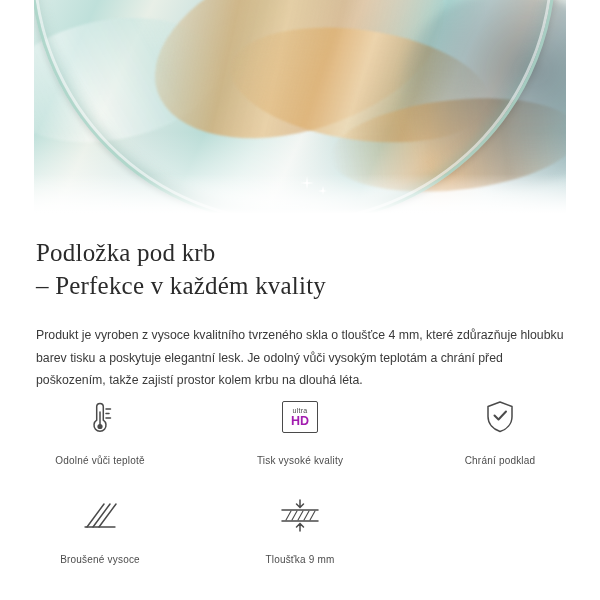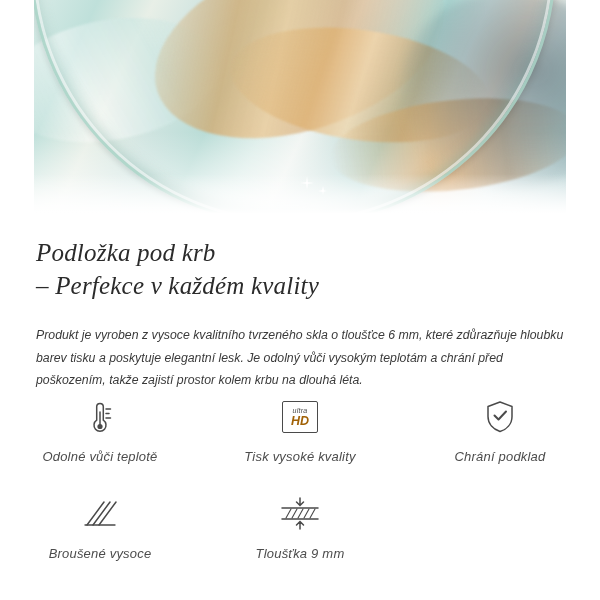--- a/index.html
+++ b/index.html
@@ -11,21 +11,20 @@
     height: 600px;
     background: #ffffff;
     font-family: "Liberation Sans", sans-serif;
     overflow: hidden;
   }
   .page {
     position: relative;
     width: 498px;
     height: 600px;
     background: #ffffff;
-    font-style: italic;
   }
 
   
   .hero {
     position: relative;
     width: 600px;
     height: 220px;
     overflow: hidden;
     background: #fafafa;
   }
@@ -152,22 +151,22 @@
     justify-content: flex-start;
   }
   .feature-icon {
     height: 44px;
     display: flex;
     align-items: center;
     justify-content: center;
     color: #4a4a4a;
   }
   .feature-label {
-    margin-top: 10px;
-    font-size: 13px;
+    margin-top: 16px;
+    font-size: 10px;
     color: #4c4c4c;
     letter-spacing: 0.2px;
     text-align: center;
   }
   .hd-box {
     border: 1.6px solid #4a4a4a;
     border-radius: 2px;
     width: 34px;
     height: 30px;
     display: flex;
@@ -177,21 +176,21 @@
     line-height: 1;
   }
   .hd-top {
     font-size: 7px;
     letter-spacing: 0.3px;
     color: #4a4a4a;
   }
   .hd-bottom {
     font-size: 12.5px;
     font-weight: bold;
-    color: #a16207;
+    color: #a21caf;
     margin-top: 1px;
   }
 </style>
 </head>
 <body>
 
 <div class="page">
 
   <div class="hero">
     <div class="hero-bg"></div>
@@ -206,21 +205,21 @@
     <div class="sparkle s1"></div>
     <div class="sparkle s2"></div>
     <div class="hero-fade"></div>
   </div>
 
   <div class="content">
     <h1 class="headline">
       <span>Podložka pod krb</span>
       <span class="l2">– Perfekce v každém kvality</span>
     </h1>
-    <p class="paragraph">Produkt je vyroben z vysoce kvalitního tvrzeného skla o tloušťce 6 mm, které zdůrazňuje hloubku barev tisku a poskytuje elegantní lesk. Je odolný vůči vysokým teplotám a chrání před poškozením, takže zajistí prostor kolem krbu na dlouhá léta.</p>
+    <p class="paragraph">Produkt je vyroben z vysoce kvalitního tvrzeného skla o tloušťce 4 mm, které zdůrazňuje hloubku barev tisku a poskytuje elegantní lesk. Je odolný vůči vysokým teplotám a chrání před poškozením, takže zajistí prostor kolem krbu na dlouhá léta.</p>
   </div>
 
   <div class="features">
 
     <div class="feature">
       <div class="feature-icon">
         <svg width="30" height="38" viewBox="0 0 30 38" fill="none" stroke="#4a4a4a" stroke-width="1.5" stroke-linecap="round">
           <path d="M15 5.5 a3.3 3.3 0 0 1 3.3 3.3 v13.4 a6 6 0 1 1 -6.6 0 V8.8 A3.3 3.3 0 0 1 15 5.5 z"></path>
           <line x1="15" y1="14" x2="15" y2="27"></line>
           <circle cx="15" cy="28.5" r="2.6" fill="#4a4a4a" stroke="none"></circle>

